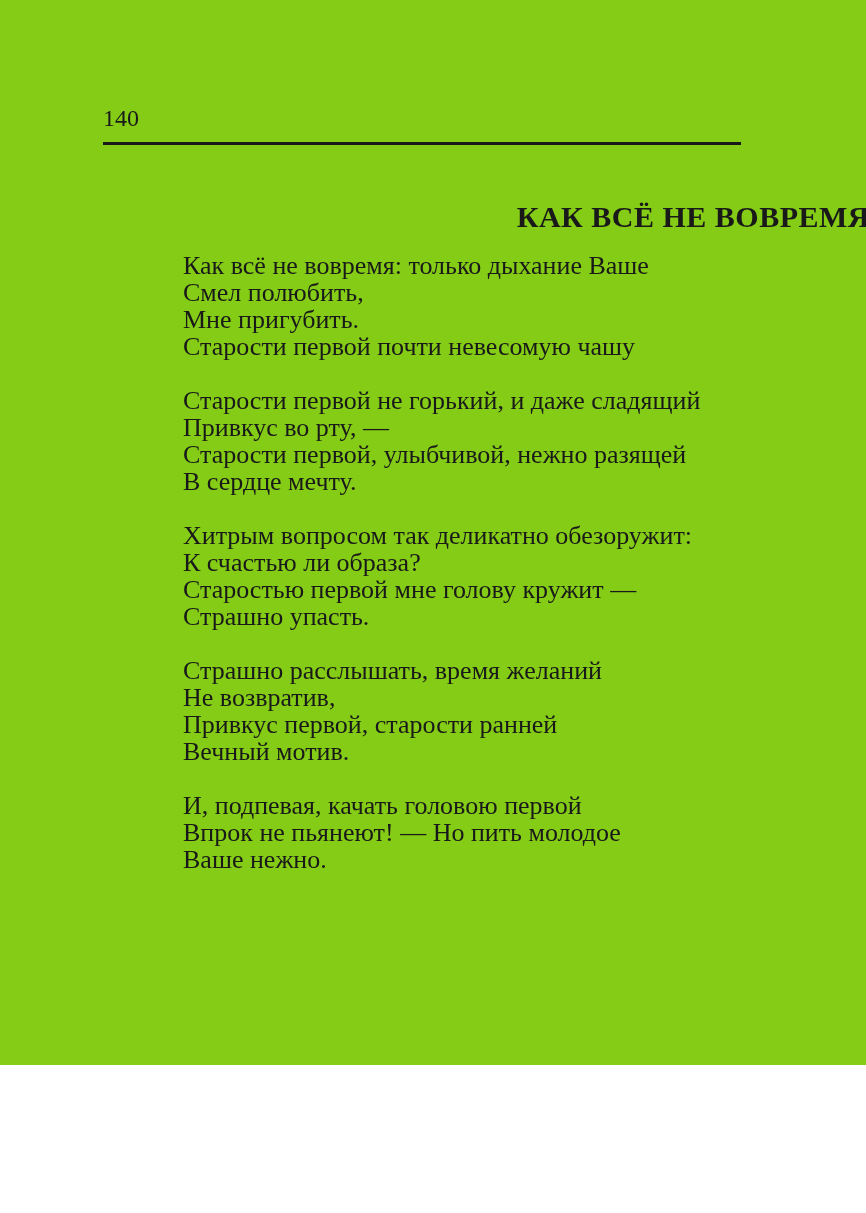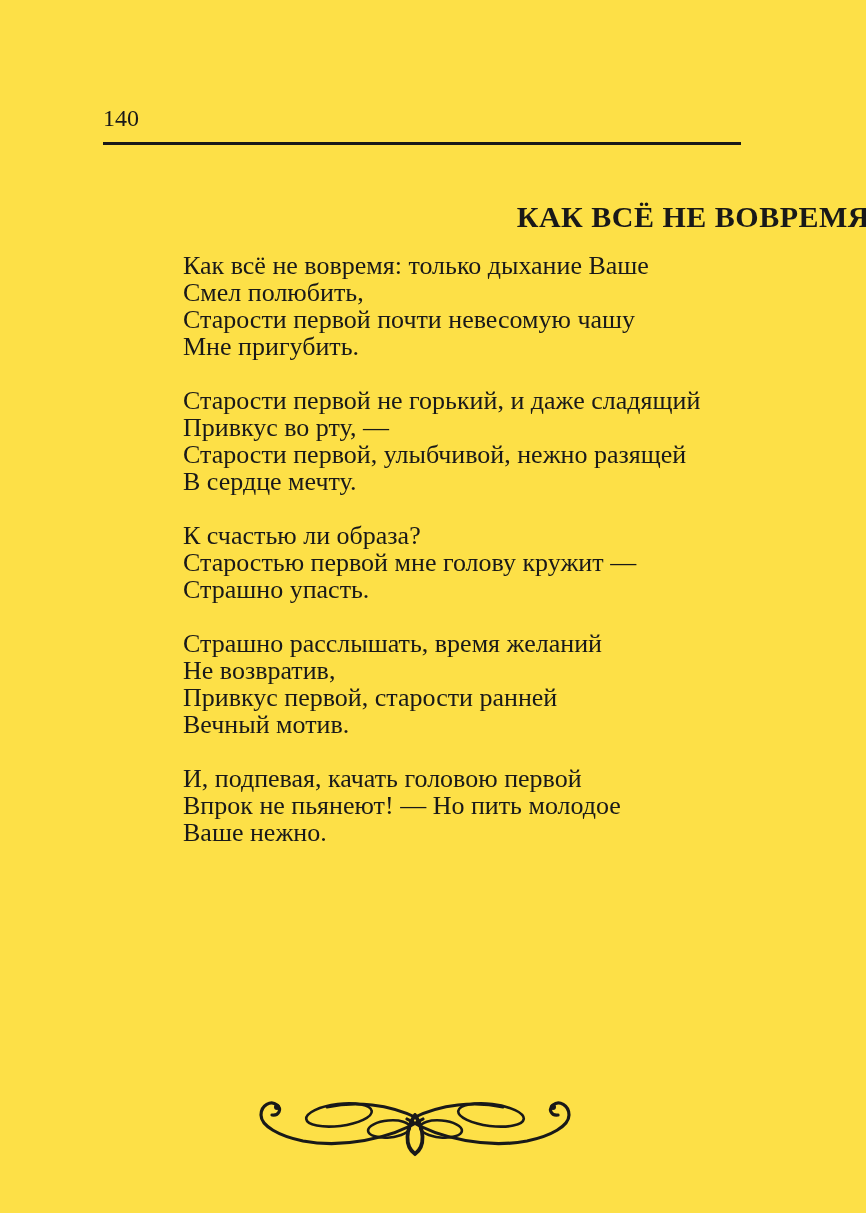--- a/index.html
+++ b/index.html
@@ -3,22 +3,22 @@
 <meta charset="utf-8">
 <style>
   html, body {
     margin: 0;
     padding: 0;
     background: #ffffff;
   }
   .page {
     position: relative;
     width: 866px;
-    height: 1213px;
-    background: #fde047;
+    height: 1065px;
+    background: #84cc16;
     color: #191919;
     font-family: "Liberation Serif", "DejaVu Serif", serif;
     overflow: hidden;
   }
   .header {
     position: absolute;
     top: 106px;
     left: 103px;
     width: 638px;
     display: flex;
@@ -78,30 +78,31 @@
   <div class="header">
     <span class="page-number">140</span>
   </div>
 
   <h1 class="poem-title">КАК ВСЁ НЕ ВОВРЕМЯ</h1>
 
   <div class="poem">
       <p class="stanza">
         <span class="line">Как всё не вовремя: только дыхание Ваше</span>
         <span class="line">Смел полюбить,</span>
+        <span class="line">Мне пригубить.</span>
         <span class="line">Старости первой почти невесомую чашу</span>
-        <span class="line">Мне пригубить.</span>
       </p>
       <p class="stanza">
         <span class="line">Старости первой не горький, и даже сладящий</span>
         <span class="line">Привкус во рту, —</span>
         <span class="line">Старости первой, улыбчивой, нежно разящей</span>
         <span class="line">В сердце мечту.</span>
       </p>
       <p class="stanza">
+        <span class="line">Хитрым вопросом так деликатно обезоружит:</span>
         <span class="line">К счастью ли образа?</span>
         <span class="line">Старостью первой мне голову кружит —</span>
         <span class="line">Страшно упасть.</span>
       </p>
       <p class="stanza">
         <span class="line">Страшно расслышать, время желаний</span>
         <span class="line">Не возвратив,</span>
         <span class="line">Привкус первой, старости ранней</span>
         <span class="line">Вечный мотив.</span>
       </p>

